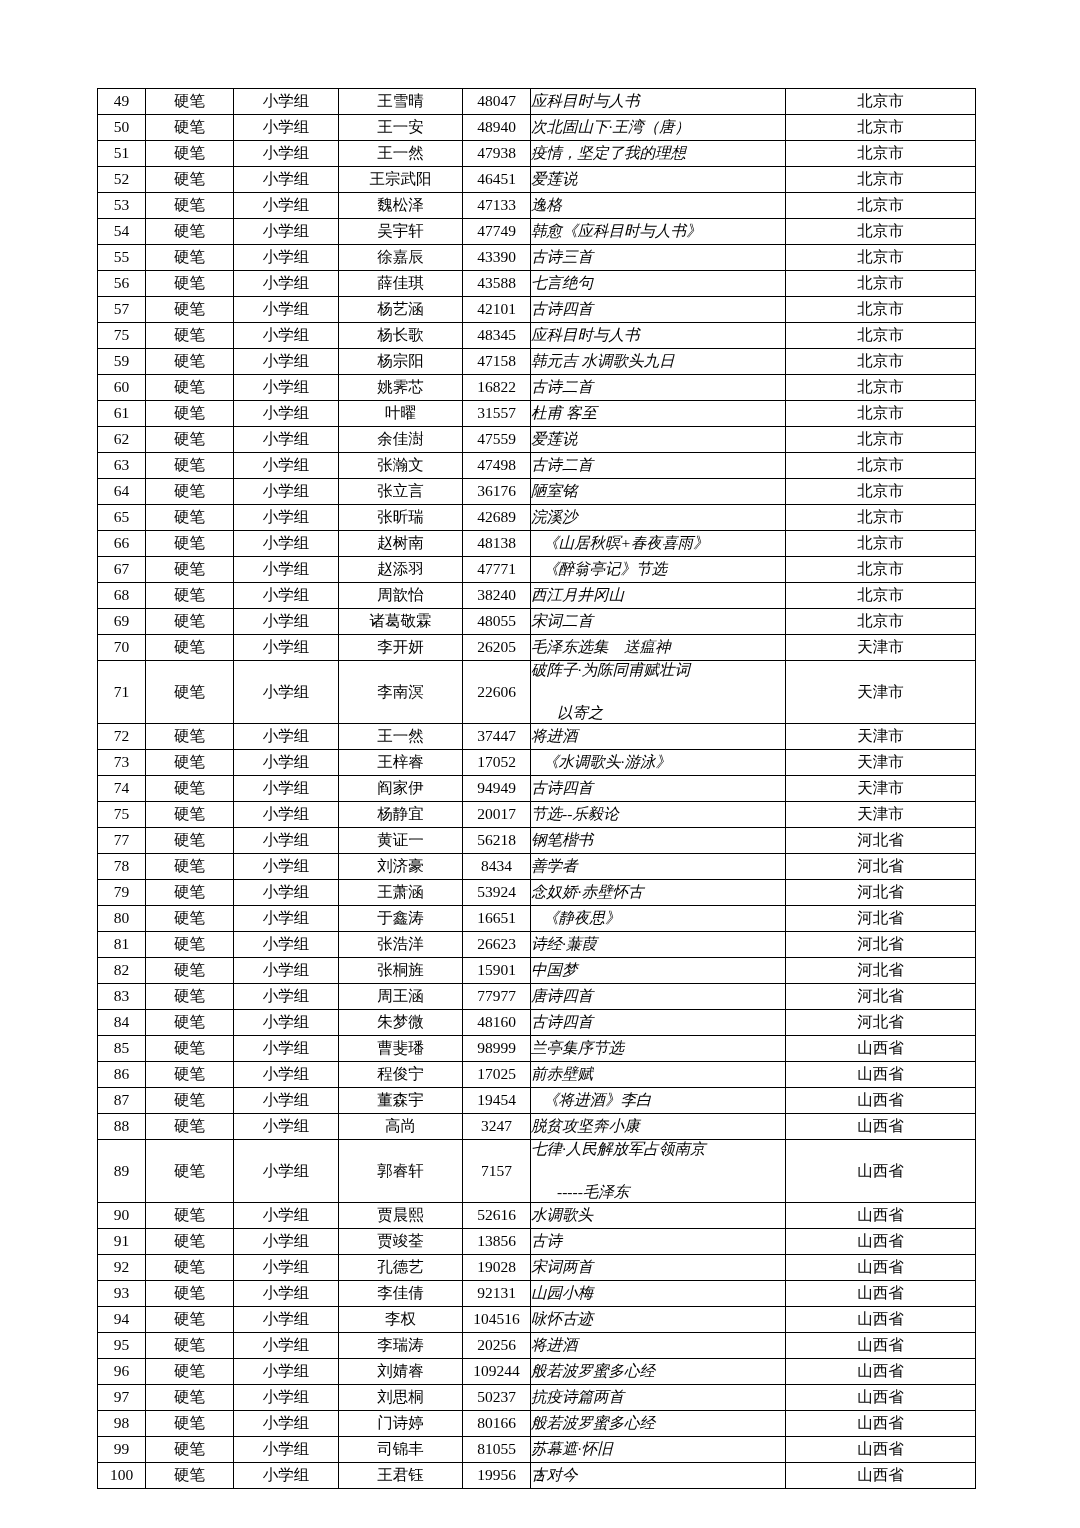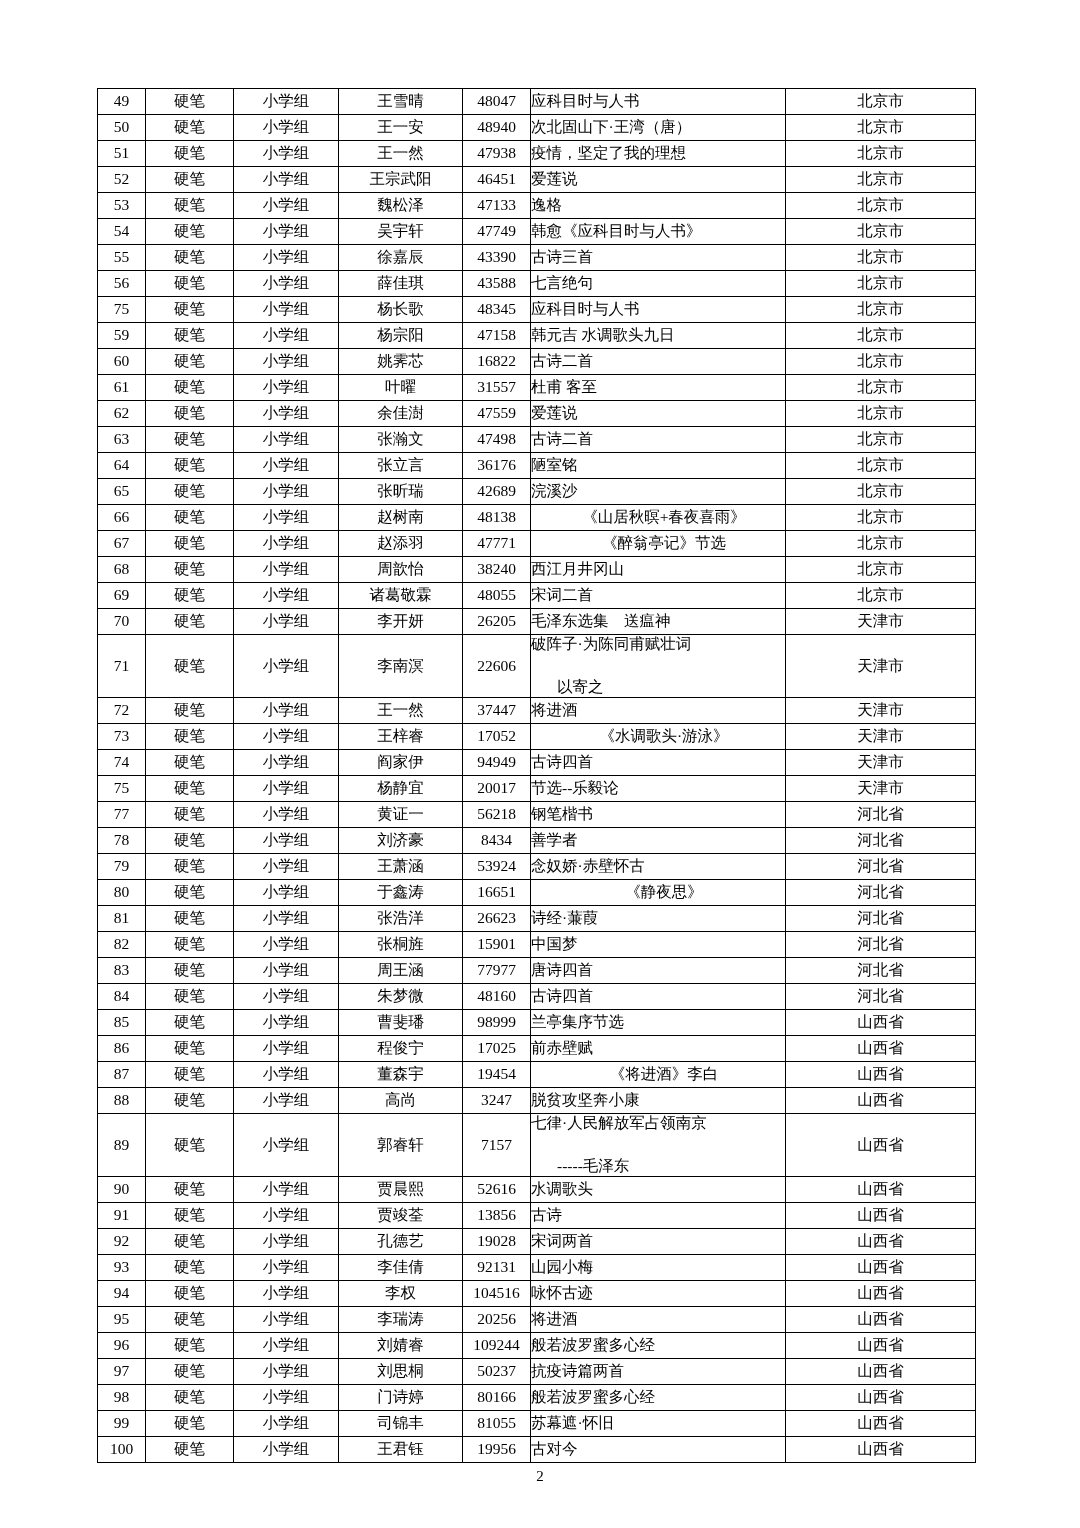--- a/index.html
+++ b/index.html
@@ -57,23 +57,24 @@
   td.cell-name,
   td.cell-code,
   td.cell-region {
     text-align: center;
   }
 
   td.cell-work {
     text-align: left;
     padding-left: 4px;
     padding-right: 2px;
+    font-style: italic;
   }
   td.cell-work.center {
-    text-align: center;
+    text-align: left;
     padding-left: 12px;
   }
 
   td.cell-index,
   td.cell-code {
     font-family: "Liberation Serif", "DejaVu Serif", serif;
   }
 
   tr.tall td {
     height: 51px;
@@ -182,20 +183,29 @@
         <tr>
           <td class="cell-index">56</td>
           <td class="cell-cat">硬笔</td>
           <td class="cell-group">小学组</td>
           <td class="cell-name">薛佳琪</td>
           <td class="cell-code">43588</td>
           <td class="cell-work"><span>七言绝句</span></td>
           <td class="cell-region">北京市</td>
         </tr>
         <tr>
+          <td class="cell-index">57</td>
+          <td class="cell-cat">硬笔</td>
+          <td class="cell-group">小学组</td>
+          <td class="cell-name">杨艺涵</td>
+          <td class="cell-code">42101</td>
+          <td class="cell-work"><span>古诗四首</span></td>
+          <td class="cell-region">北京市</td>
+        </tr>
+        <tr>
           <td class="cell-index">75</td>
           <td class="cell-cat">硬笔</td>
           <td class="cell-group">小学组</td>
           <td class="cell-name">杨长歌</td>
           <td class="cell-code">48345</td>
           <td class="cell-work"><span>应科目时与人书</span></td>
           <td class="cell-region">北京市</td>
         </tr>
         <tr>
           <td class="cell-index">59</td>

